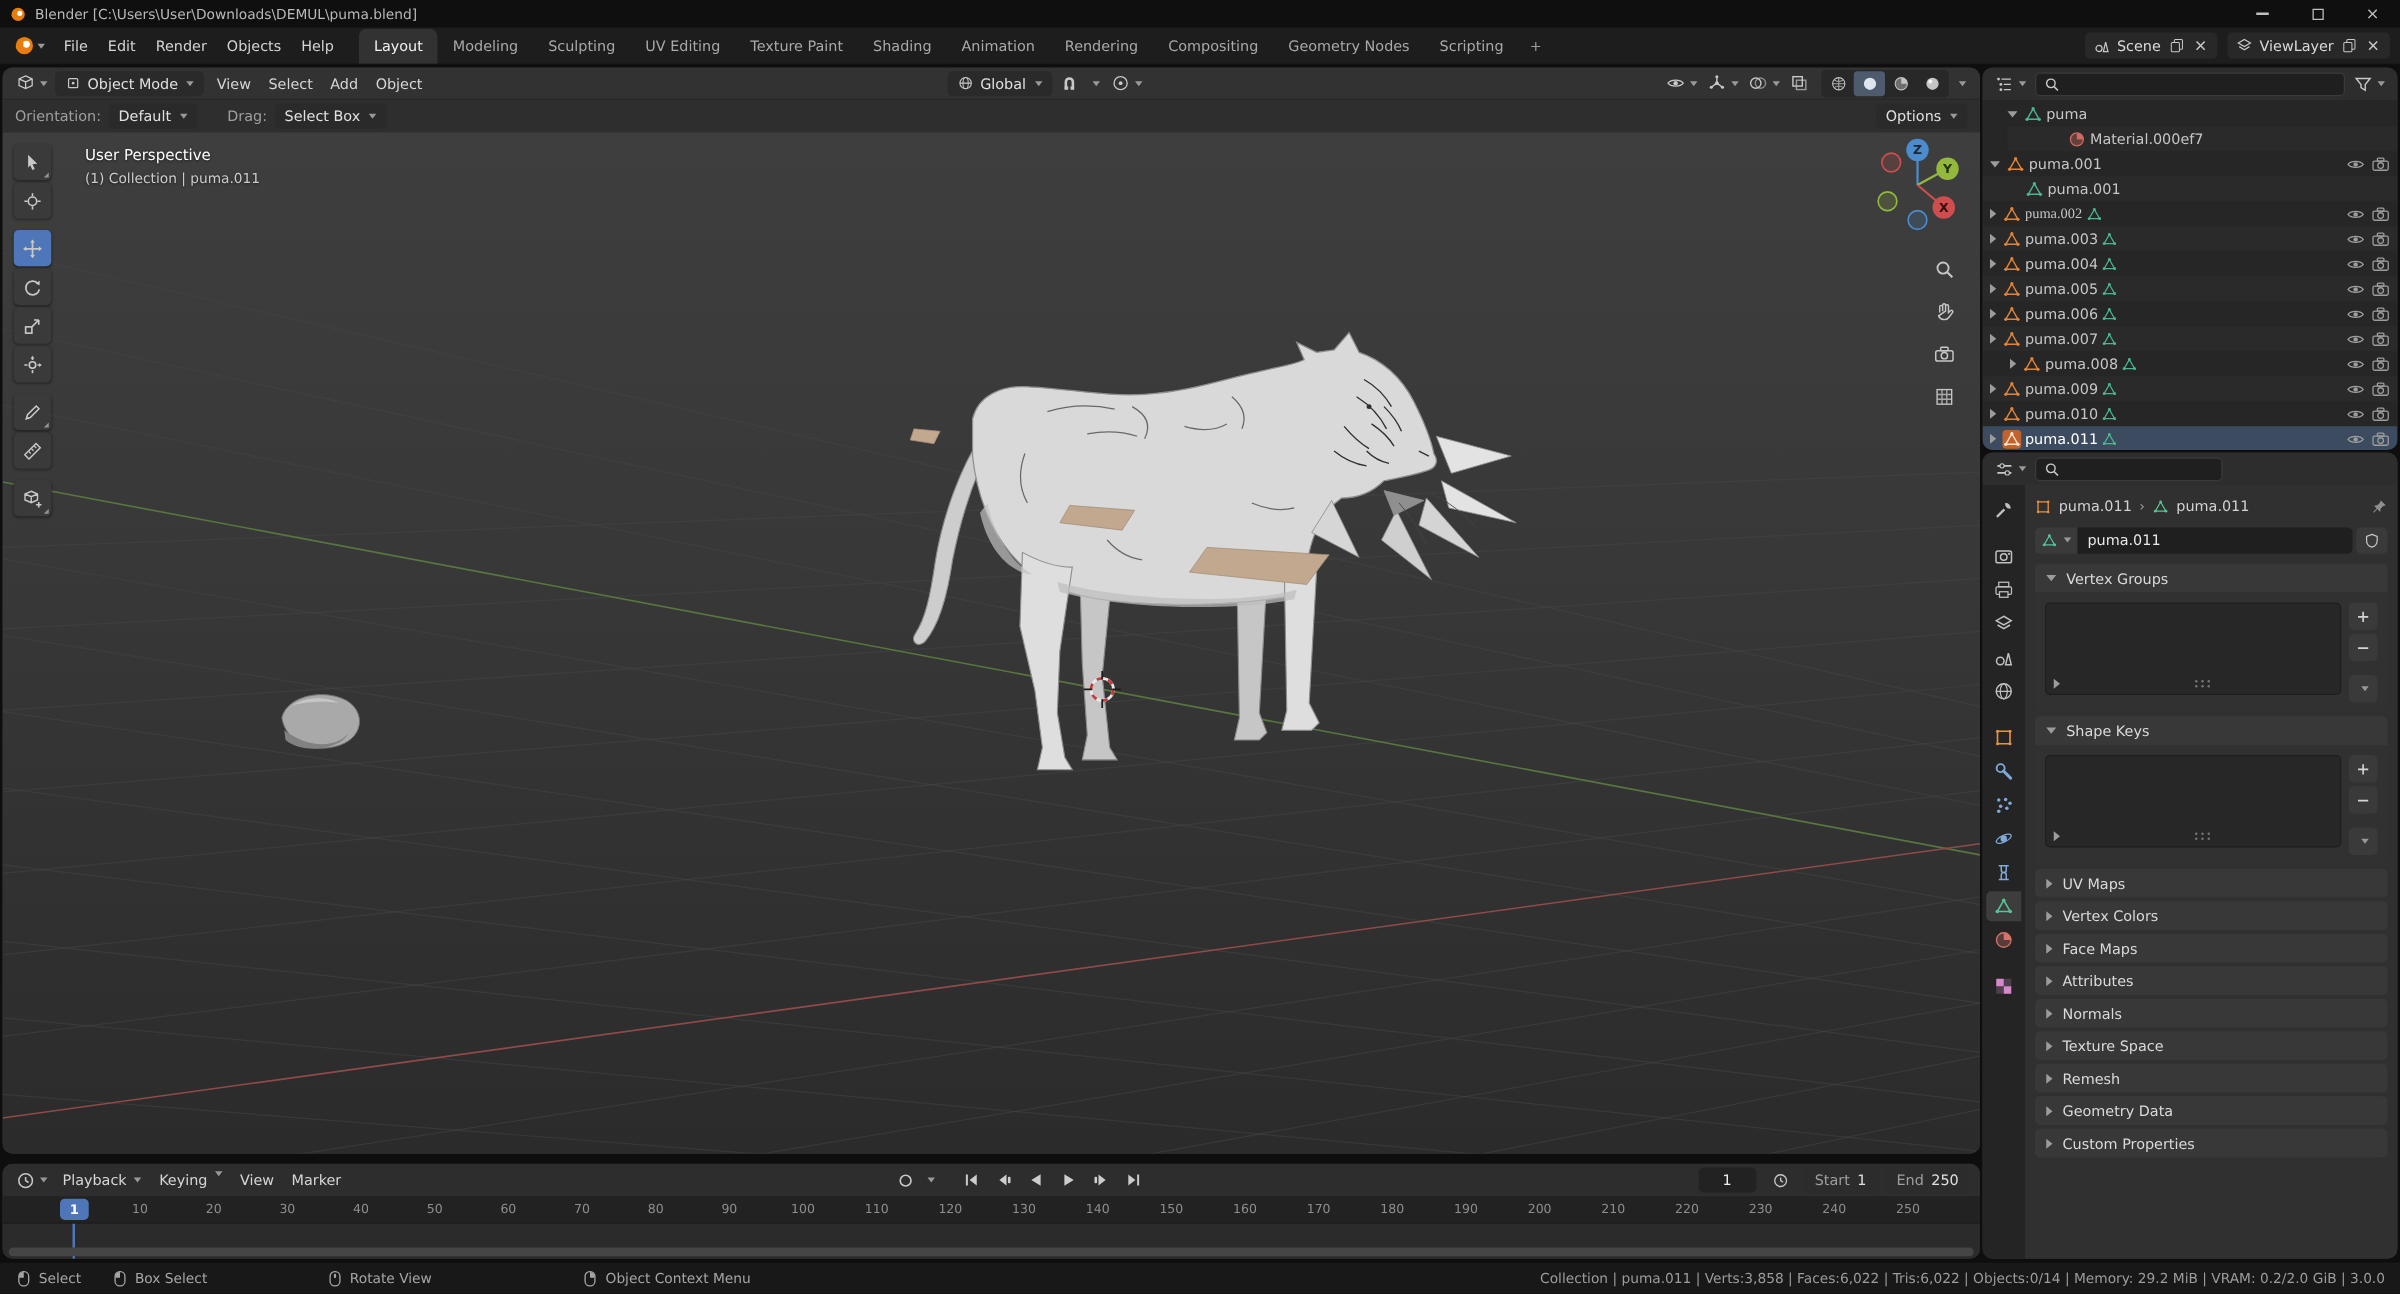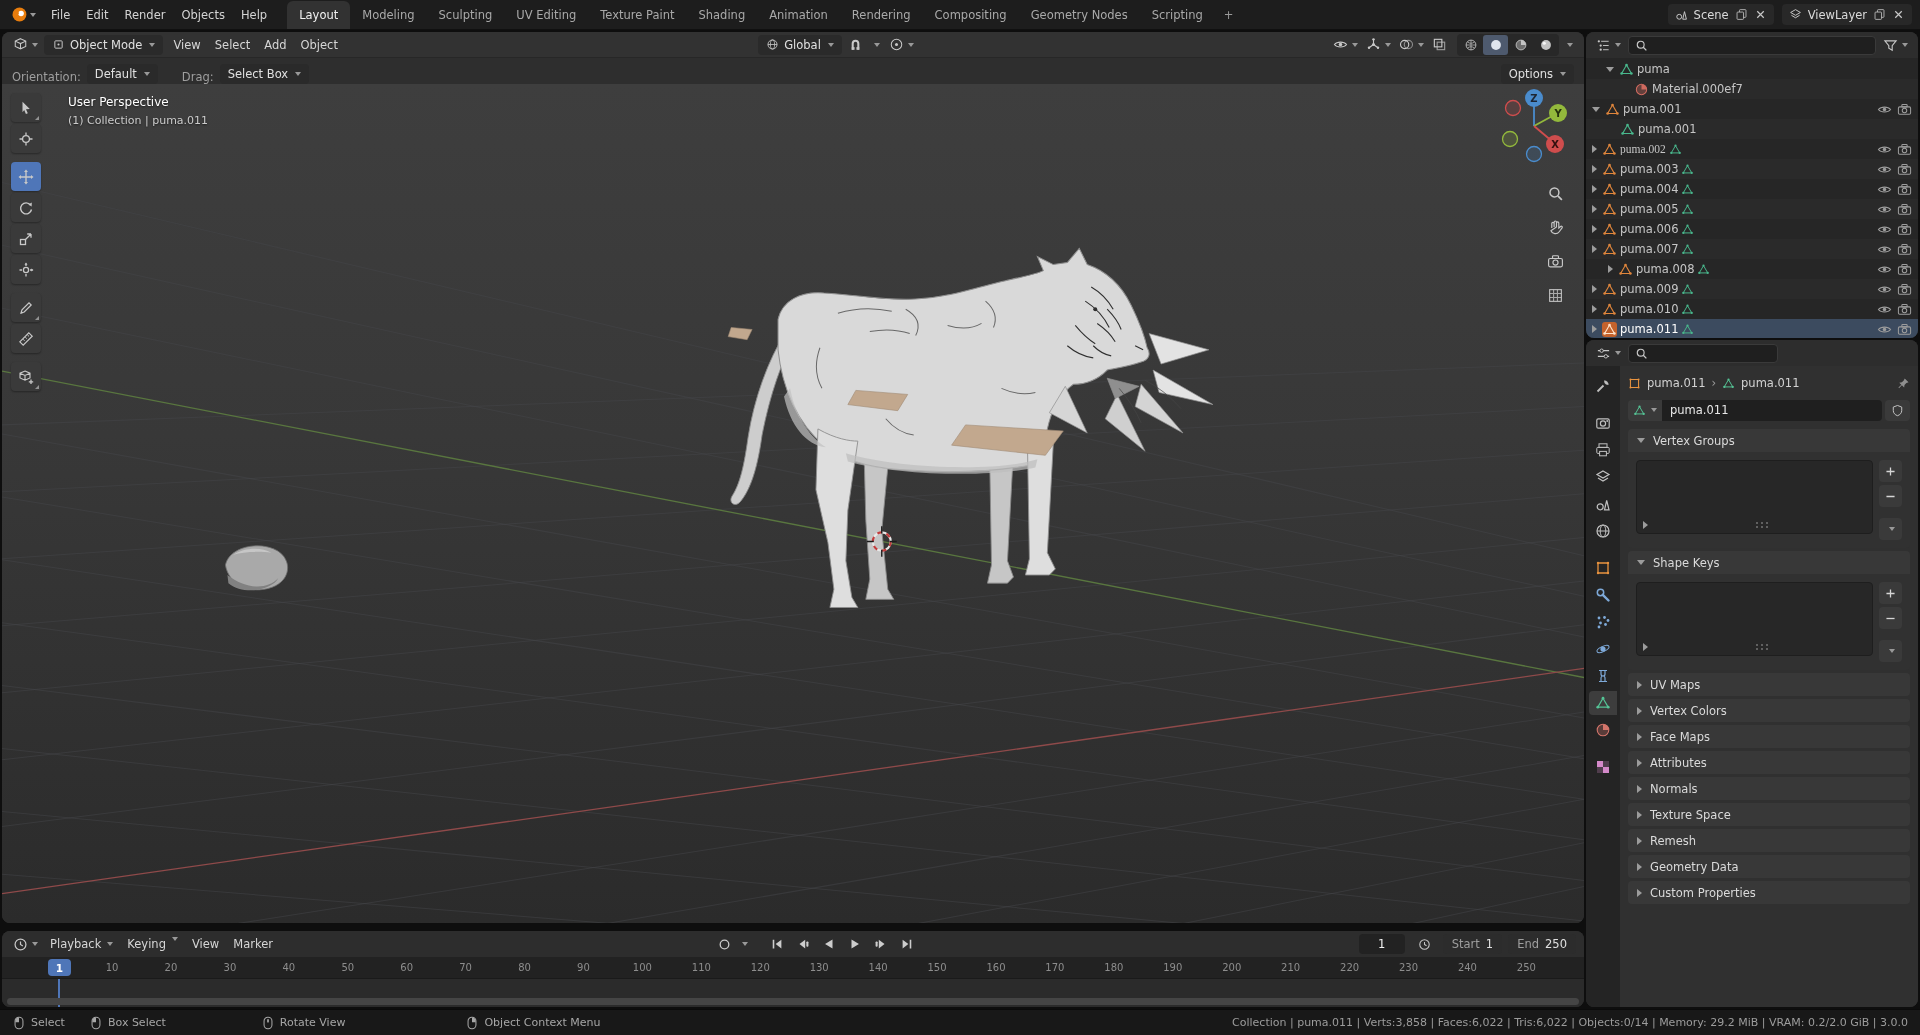--- a/index.html
+++ b/index.html
@@ -28,21 +28,21 @@
 
   
   .main{flex:1;display:flex;gap:2px;padding:2px;min-height:0;}
   .left-col{flex:1;display:flex;flex-direction:column;gap:8px;min-width:0;}
   .right-col{width:332px;display:flex;flex-direction:column;gap:2px;}
   .pane{background:#303030;border-radius:8px;overflow:hidden;display:flex;flex-direction:column;}
 
   
   .viewport{flex:1;}
   .vp-header{flex:0 0 26px;background:#323232;display:flex;align-items:center;padding:0 8px;gap:3px;border-bottom:1px solid #272727;}
-  .vp-tools{flex:0 0 26px;background:#2e2e2e;display:flex;align-items:flex-end;padding:0 10px;gap:6px;}
+  .vp-tools{flex:0 0 26px;background:#2e2e2e;display:flex;align-items:center;padding:0 10px;gap:6px;}
   .ts-label{color:#9f9f9f;}
   .vp-canvas{flex:1;position:relative;overflow:hidden;background:linear-gradient(180deg,#3e3e3e 0%,#383838 42%,#2b2b2b 100%);}
   .scene-svg{position:absolute;inset:0;width:100%;height:100%;display:block;}
   .vp-overlay-text{position:absolute;left:66px;top:9px;line-height:1.6;pointer-events:none;}
   .ol1{font-size:12px;color:#ffffff;text-shadow:0 1px 2px rgba(0,0,0,.55);}
   .ol2{font-size:11px;color:#cccccc;text-shadow:0 1px 2px rgba(0,0,0,.55);}
   .vp-toolbar{position:absolute;left:9px;top:9px;display:flex;flex-direction:column;gap:2px;}
   .tool{width:30px;height:29px;background:#3a3a3a;border-radius:4px;display:flex;align-items:center;justify-content:center;position:relative;box-shadow:0 1px 2px rgba(0,0,0,.35);color:#d8d8d8;}
   .tool.active{background:#4f76b8;color:#ffffff;}
   .tool.gap{margin-top:7px;}
@@ -133,20 +133,41 @@
   .hint:nth-child(1){margin-right:24px;}
   .hint:nth-child(2){margin-right:95px;}
   .hint:nth-child(3){margin-right:120px;}
   .sb-right{margin-left:auto;color:#9c9c9c;white-space:nowrap;}
 </style>
 </head>
 <body>
 
 <div class="window">
 
+  <div class="titlebar">
+    <span class="icn s13" style="color:#e87d0d;">
+        <svg viewBox="0 0 16 16" width="100%" height="100%">
+          <circle cx="8" cy="8" r="6.5" fill="currentColor"></circle>
+          <circle cx="9.5" cy="7" r="2.6" fill="#ffffff"></circle>
+          <path d="M2 10 L7 6" stroke="currentColor" stroke-width="2"></path>
+        </svg>
+      </span>
+    <span>Blender [C:\Users\User\Downloads\DEMUL\puma.blend]</span>
+    <div class="win-controls">
+      <div class="win-btn">
+          <span class="min-glyph"></span>
+        </div>
+      <div class="win-btn">
+          <span class="max-glyph"></span>
+        </div>
+      <div class="win-btn">
+          <span>×</span>
+        </div>
+    </div>
+  </div>
 
   <div class="topbar">
     <span class="tb-logo">
         <span class="icn s17" style="color:#e87d0d;">
           <svg viewBox="0 0 16 16" width="100%" height="100%">
             <circle cx="8" cy="8" r="6.5" fill="currentColor"></circle>
             <circle cx="9.5" cy="7" r="2.6" fill="#ffffff"></circle>
             <path d="M2 10 L7 6" stroke="currentColor" stroke-width="2"></path>
           </svg>
         </span>
@@ -798,21 +819,21 @@
                 <svg viewBox="0 0 16 16" width="100%" height="100%">
                   <path d="M8 3.2 L13.2 12.2 H2.8 Z" fill="none" stroke="currentColor" stroke-width="1.2"></path>
                   <circle cx="8" cy="3.2" r="1.4" fill="currentColor"></circle>
                   <circle cx="13.2" cy="12.2" r="1.4" fill="currentColor"></circle>
                   <circle cx="2.8" cy="12.2" r="1.4" fill="currentColor"></circle>
                 </svg>
               </span>
               <span class="ol-label">puma</span>
               <span class="ol-spacer"></span>
             </div>
-            <div class="ol-row" style="padding-left: 33px;">
+            <div class="ol-row" style="padding-left: 33px; margin-left: 20px;">
               <span class="exp none"></span>
               <span class="icn" style="width: 15px; height: 15px; color: rgb(207, 106, 95);">
                 <svg viewBox="0 0 16 16" width="100%" height="100%">
                   <circle cx="8" cy="8" r="5.5" fill="currentColor" opacity="0.35"></circle>
                   <path d="M8 2.5 A5.5 5.5 0 0 1 13.5 8 L8 8 Z" fill="currentColor"></path>
                   <circle cx="8" cy="8" r="5.5" fill="none" stroke="currentColor" stroke-width="1.1"></circle>
                 </svg>
               </span>
               <span class="ol-label">Material.000ef7</span>
               <span class="ol-spacer"></span>

